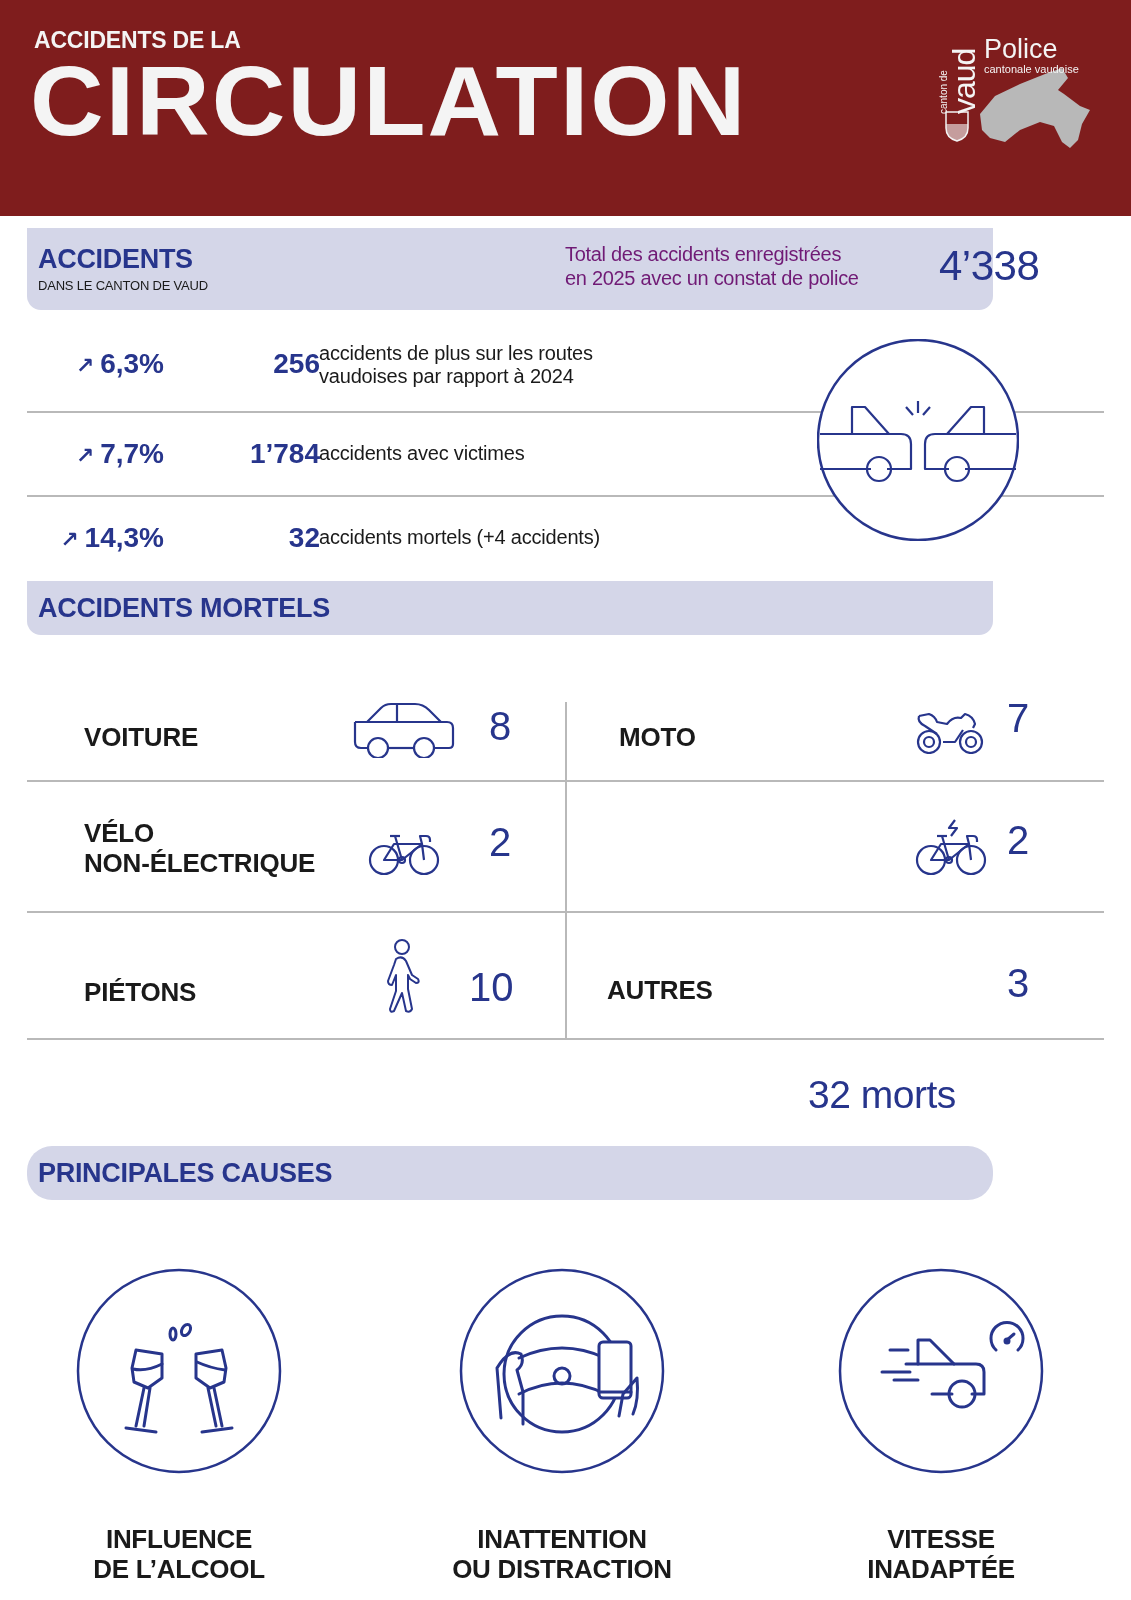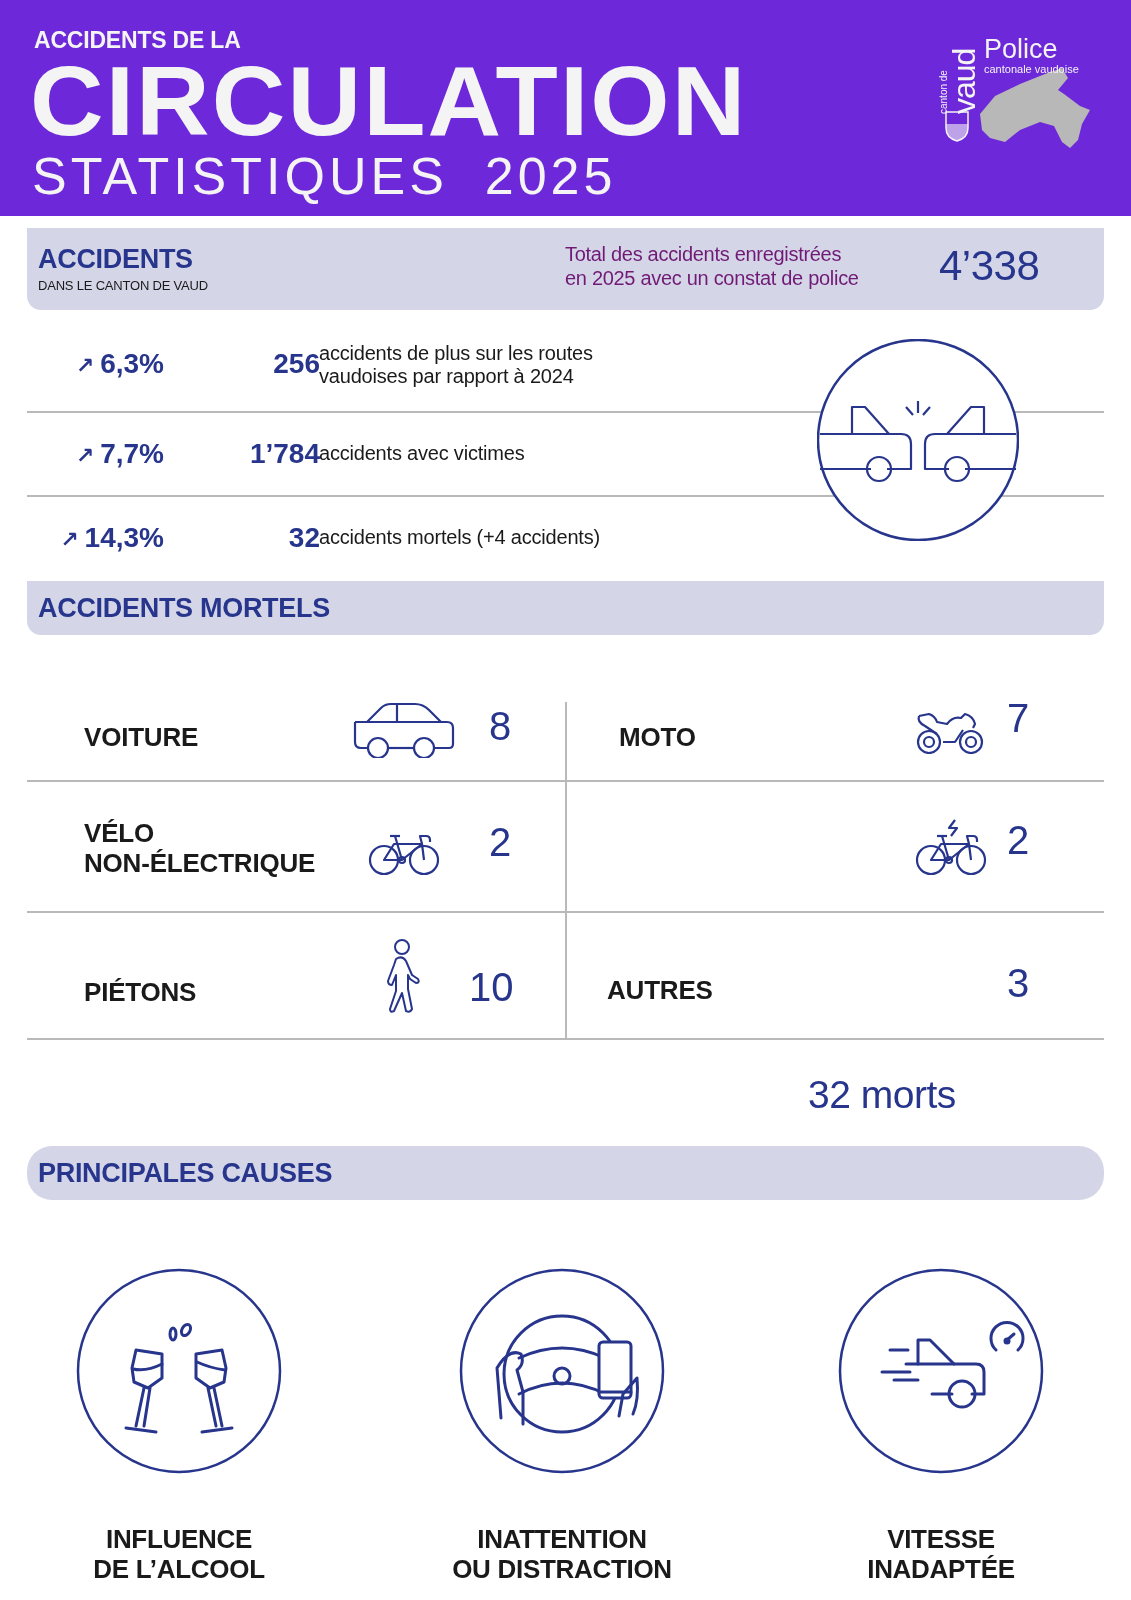--- a/index.html
+++ b/index.html
@@ -1,32 +1,32 @@
 <!DOCTYPE html>
 <html><head>
 <meta charset="utf-8">
 <style>
   * { box-sizing: border-box; margin: 0; padding: 0; }
   html, body { width: 1131px; height: 1600px; background: #ffffff; overflow: hidden; }
   body { position: relative; font-family: "Liberation Sans", "DejaVu Sans", sans-serif; color: #1a1a1a; }
 
   
-  .hero { position: absolute; left: 0; top: 0; width: 1131px; height: 216px; background: #6d28d9; }
+  .hero { position: absolute; left: 0; top: 0; width: 1131px; height: 216px; background: #7f1d1d; }
   .hero .kicker { position: absolute; left: 34px; top: 27px; color: #f4f4f4; font-weight: 700; font-size: 23px; letter-spacing: -0.2px; }
   .hero .big { position: absolute; left: 30px; top: 52px; color: #f4f4f4; font-weight: 700; font-size: 98px; letter-spacing: 2px; line-height: 1; transform: scaleX(1.04); transform-origin: left; }
   .hero .sub { position: absolute; left: 32px; top: 150px; color: #f4f4f4; font-weight: 400; font-size: 52px; letter-spacing: 4px; line-height: 1; }
   .logo { position: absolute; left: 950px; top: 34px; width: 150px; height: 120px; }
   .logo .vaud-v { position: absolute; left: 0; top: 0; width: 30px; height: 80px; color: #f4f4f4; font-size: 32px; font-weight: 400; writing-mode: vertical-rl; transform: rotate(180deg); line-height: 28px; letter-spacing: -1px; }
   .logo .canton-v { position: absolute; left: -12px; top: 10px; width: 12px; height: 70px; color: #f4f4f4; font-size: 10px; writing-mode: vertical-rl; transform: rotate(180deg); }
   .logo .police { position: absolute; left: 34px; top: 2px; color: #f4f4f4; font-size: 27px; font-weight: 400; line-height: 1; }
   .logo .cantonale { position: absolute; left: 34px; top: 30px; color: #f4f4f4; font-size: 11px; line-height: 1; }
   .logo svg.map { position: absolute; left: 0; top: 10px; }
 
   
-  .banner { position: absolute; left: 27px; width: 1077px; background: #d4d6e8; border-radius: 0 0 14px 14px; }
+  .banner { position: absolute; left: 27px; width: 966px; background: #d4d6e8; border-radius: 0 0 14px 14px; }
   .banner .title { position: absolute; left: 11px; color: #27358c; font-weight: 700; font-size: 27px; letter-spacing: -0.3px; }
   .b1 { top: 228px; height: 82px; }
   .b1 .title { top: 16px; }
   .b1 .subtitle { position: absolute; left: 11px; top: 50px; font-size: 13px; color: #1a1a1a; letter-spacing: -0.2px; }
   .b1 .total-label { position: absolute; left: 538px; top: 14px; font-size: 20px; line-height: 24px; color: #701a75; letter-spacing: -0.3px; }
   .b1 .total-val { position: absolute; left: 912px; top: 14px; font-size: 42px; color: #27358c; font-weight: 400; letter-spacing: -0.5px; }
   .b2 { top: 581px; height: 54px; }
   .b2 .title { top: 12px; }
   .b3 { top: 1146px; height: 54px; border-radius: 25px; }
   .b3 .title { top: 12px; }
@@ -52,21 +52,20 @@
   .cause { position: absolute; top: 1268px; width: 240px; text-align: center; }
   .cause svg { display: block; margin: 0 auto; }
   .cause .clabel { margin-top: 50px; font-weight: 700; font-size: 26px; line-height: 30px; color: #1a1a1a; letter-spacing: -0.3px; }
 </style>
 </head>
 <body>
 
 <div class="hero">
   <div class="kicker">ACCIDENTS DE LA</div>
   <div class="big">CIRCULATION</div>
-  <div class="sub" style="white-space:pre;">STATISTIQUES  2025</div>
 
   <div class="logo">
     <svg class="map" width="150" height="120" viewBox="0 0 150 120">
       <path d="M30 70 L45 52 L70 40 L95 30 L112 24 L118 34 L108 46 L114 50 L130 62 L140 66 L132 80 L128 96 L120 104 L112 98 L104 82 L90 78 L70 86 L55 98 L40 94 L32 86 Z" fill="#b8b8b8"></path>
     </svg>
     <div class="canton-v">canton de</div>
     <div class="vaud-v">vaud</div>
     <svg style="position:absolute;left:-6px;top:76px;" width="26" height="32" viewBox="0 0 26 32">
       <path d="M2 2 H24 V18 Q24 28 13 31 Q2 28 2 18 Z" fill="none" stroke="#f4f4f4" stroke-width="1.5"></path>
       <path d="M2 14 H24 V18 Q24 28 13 31 Q2 28 2 18 Z" fill="#f4f4f4" opacity="0.6"></path>

